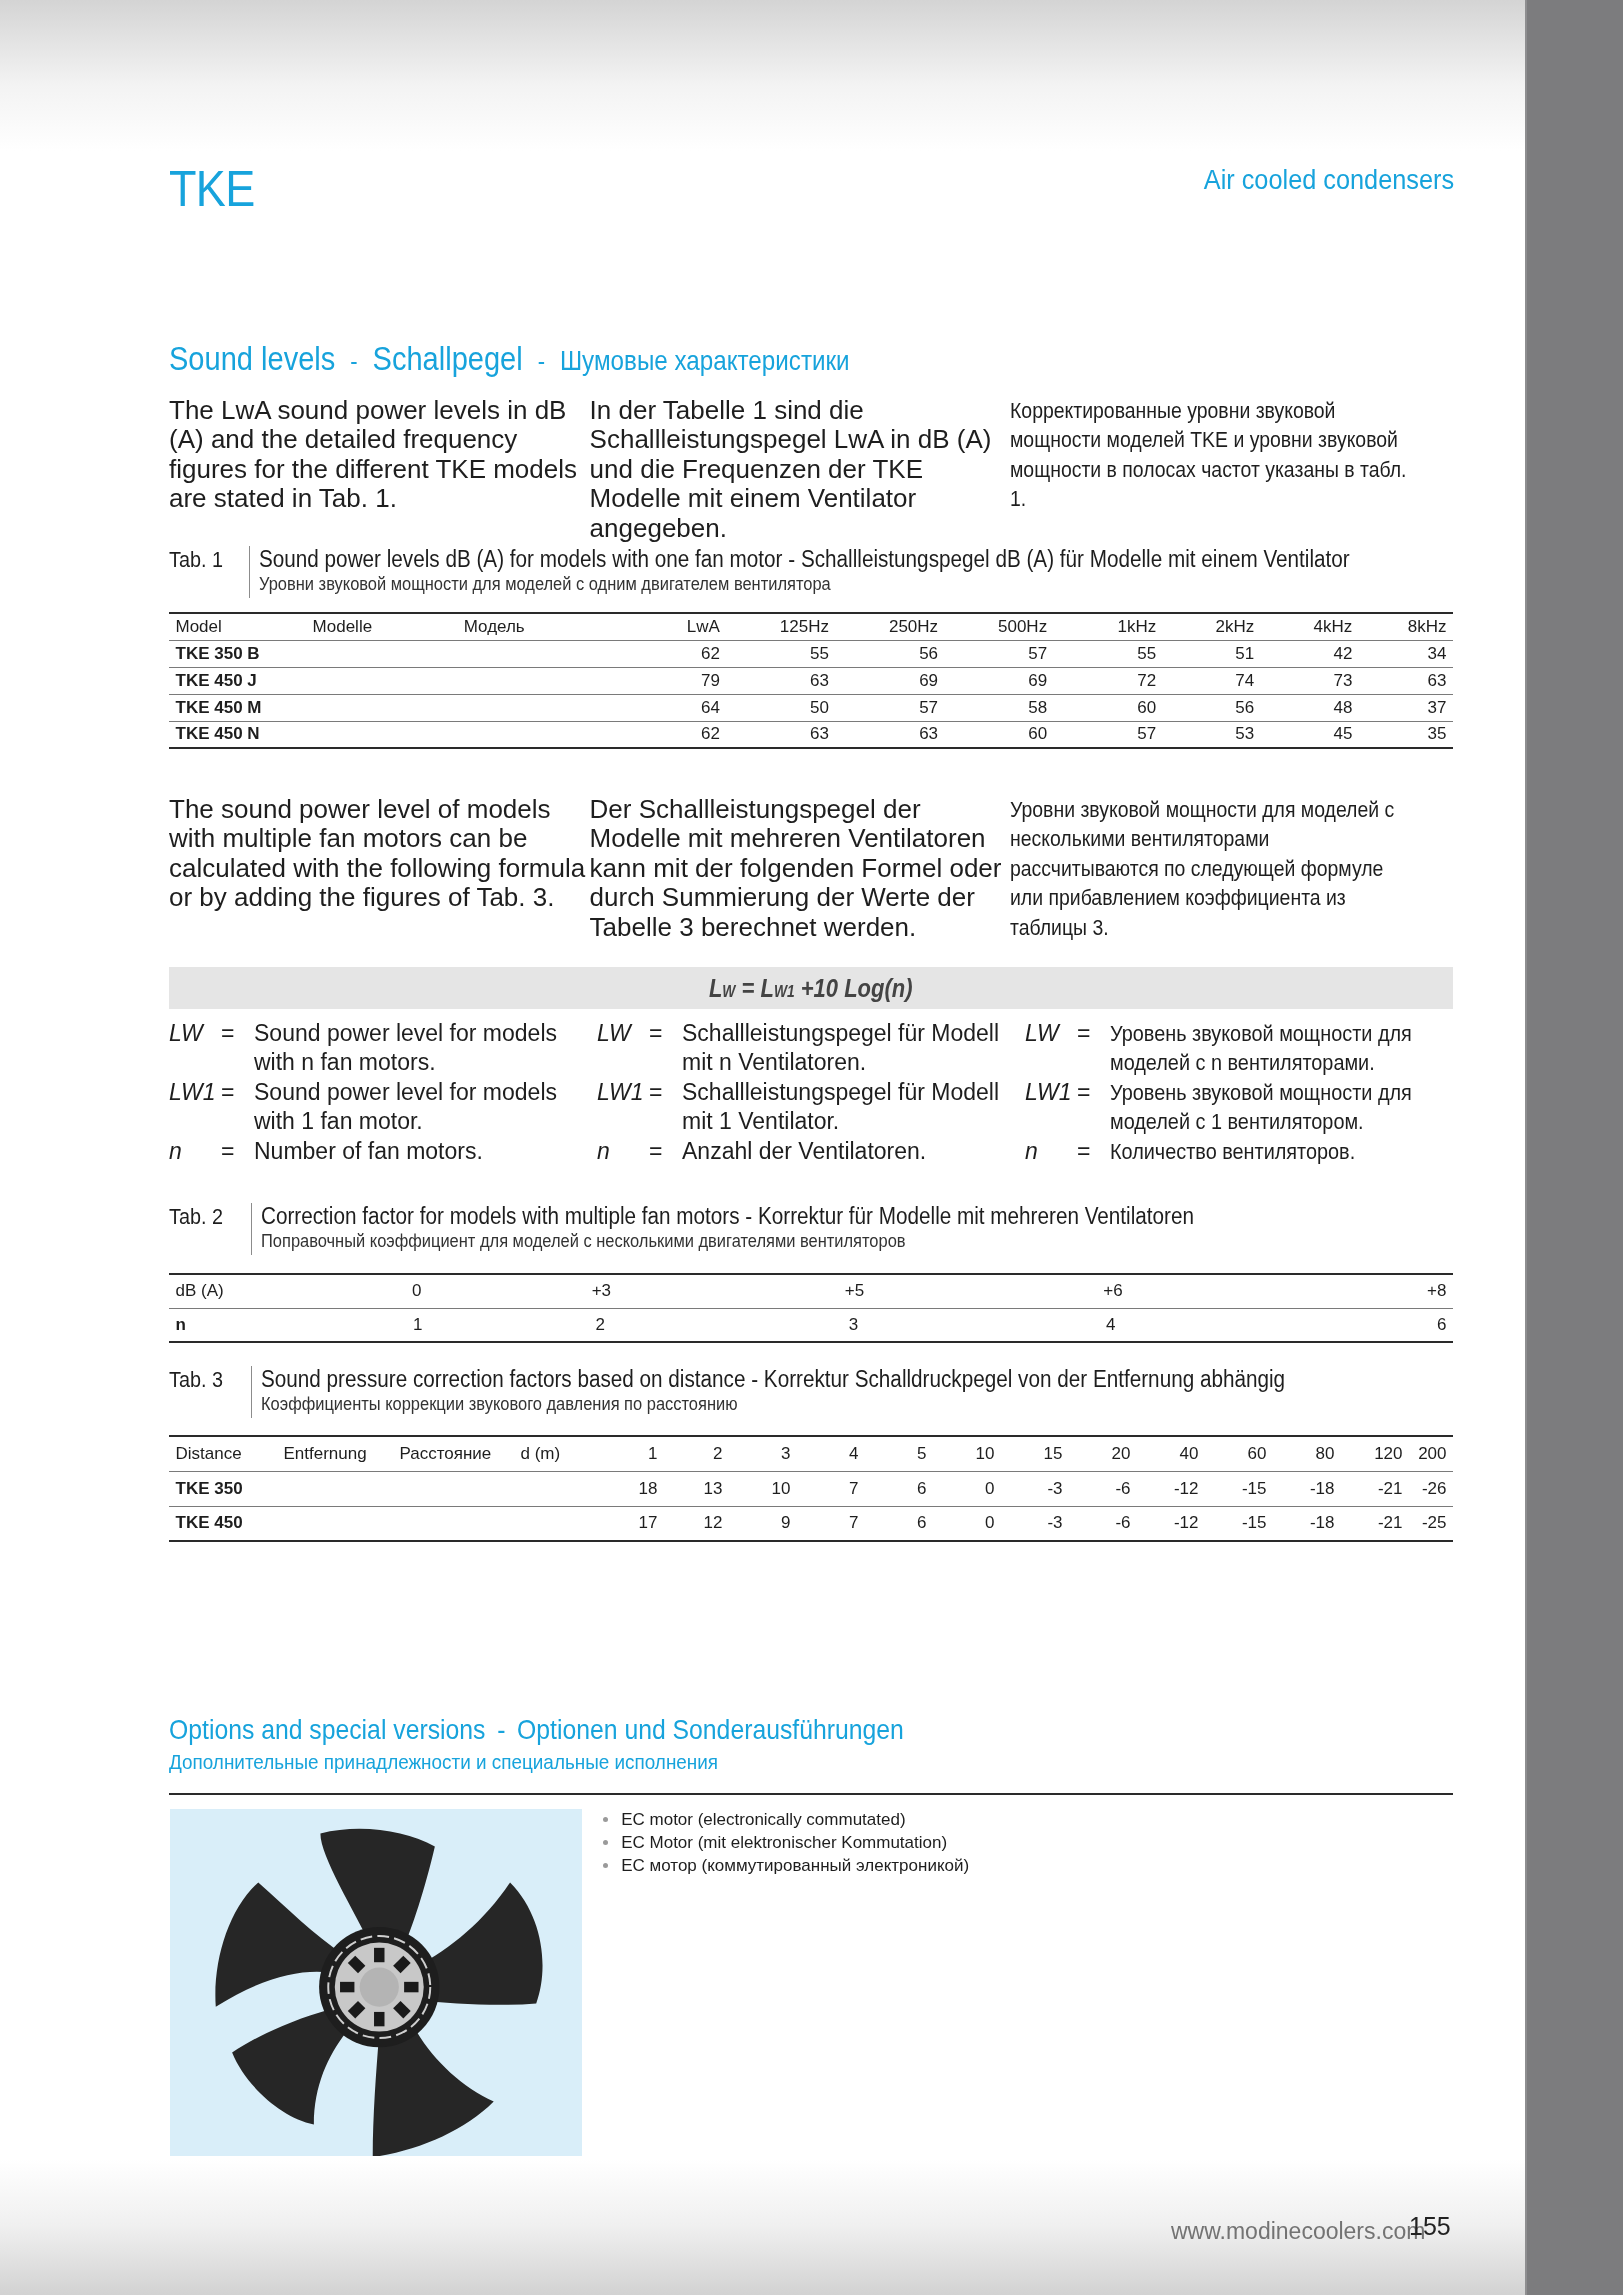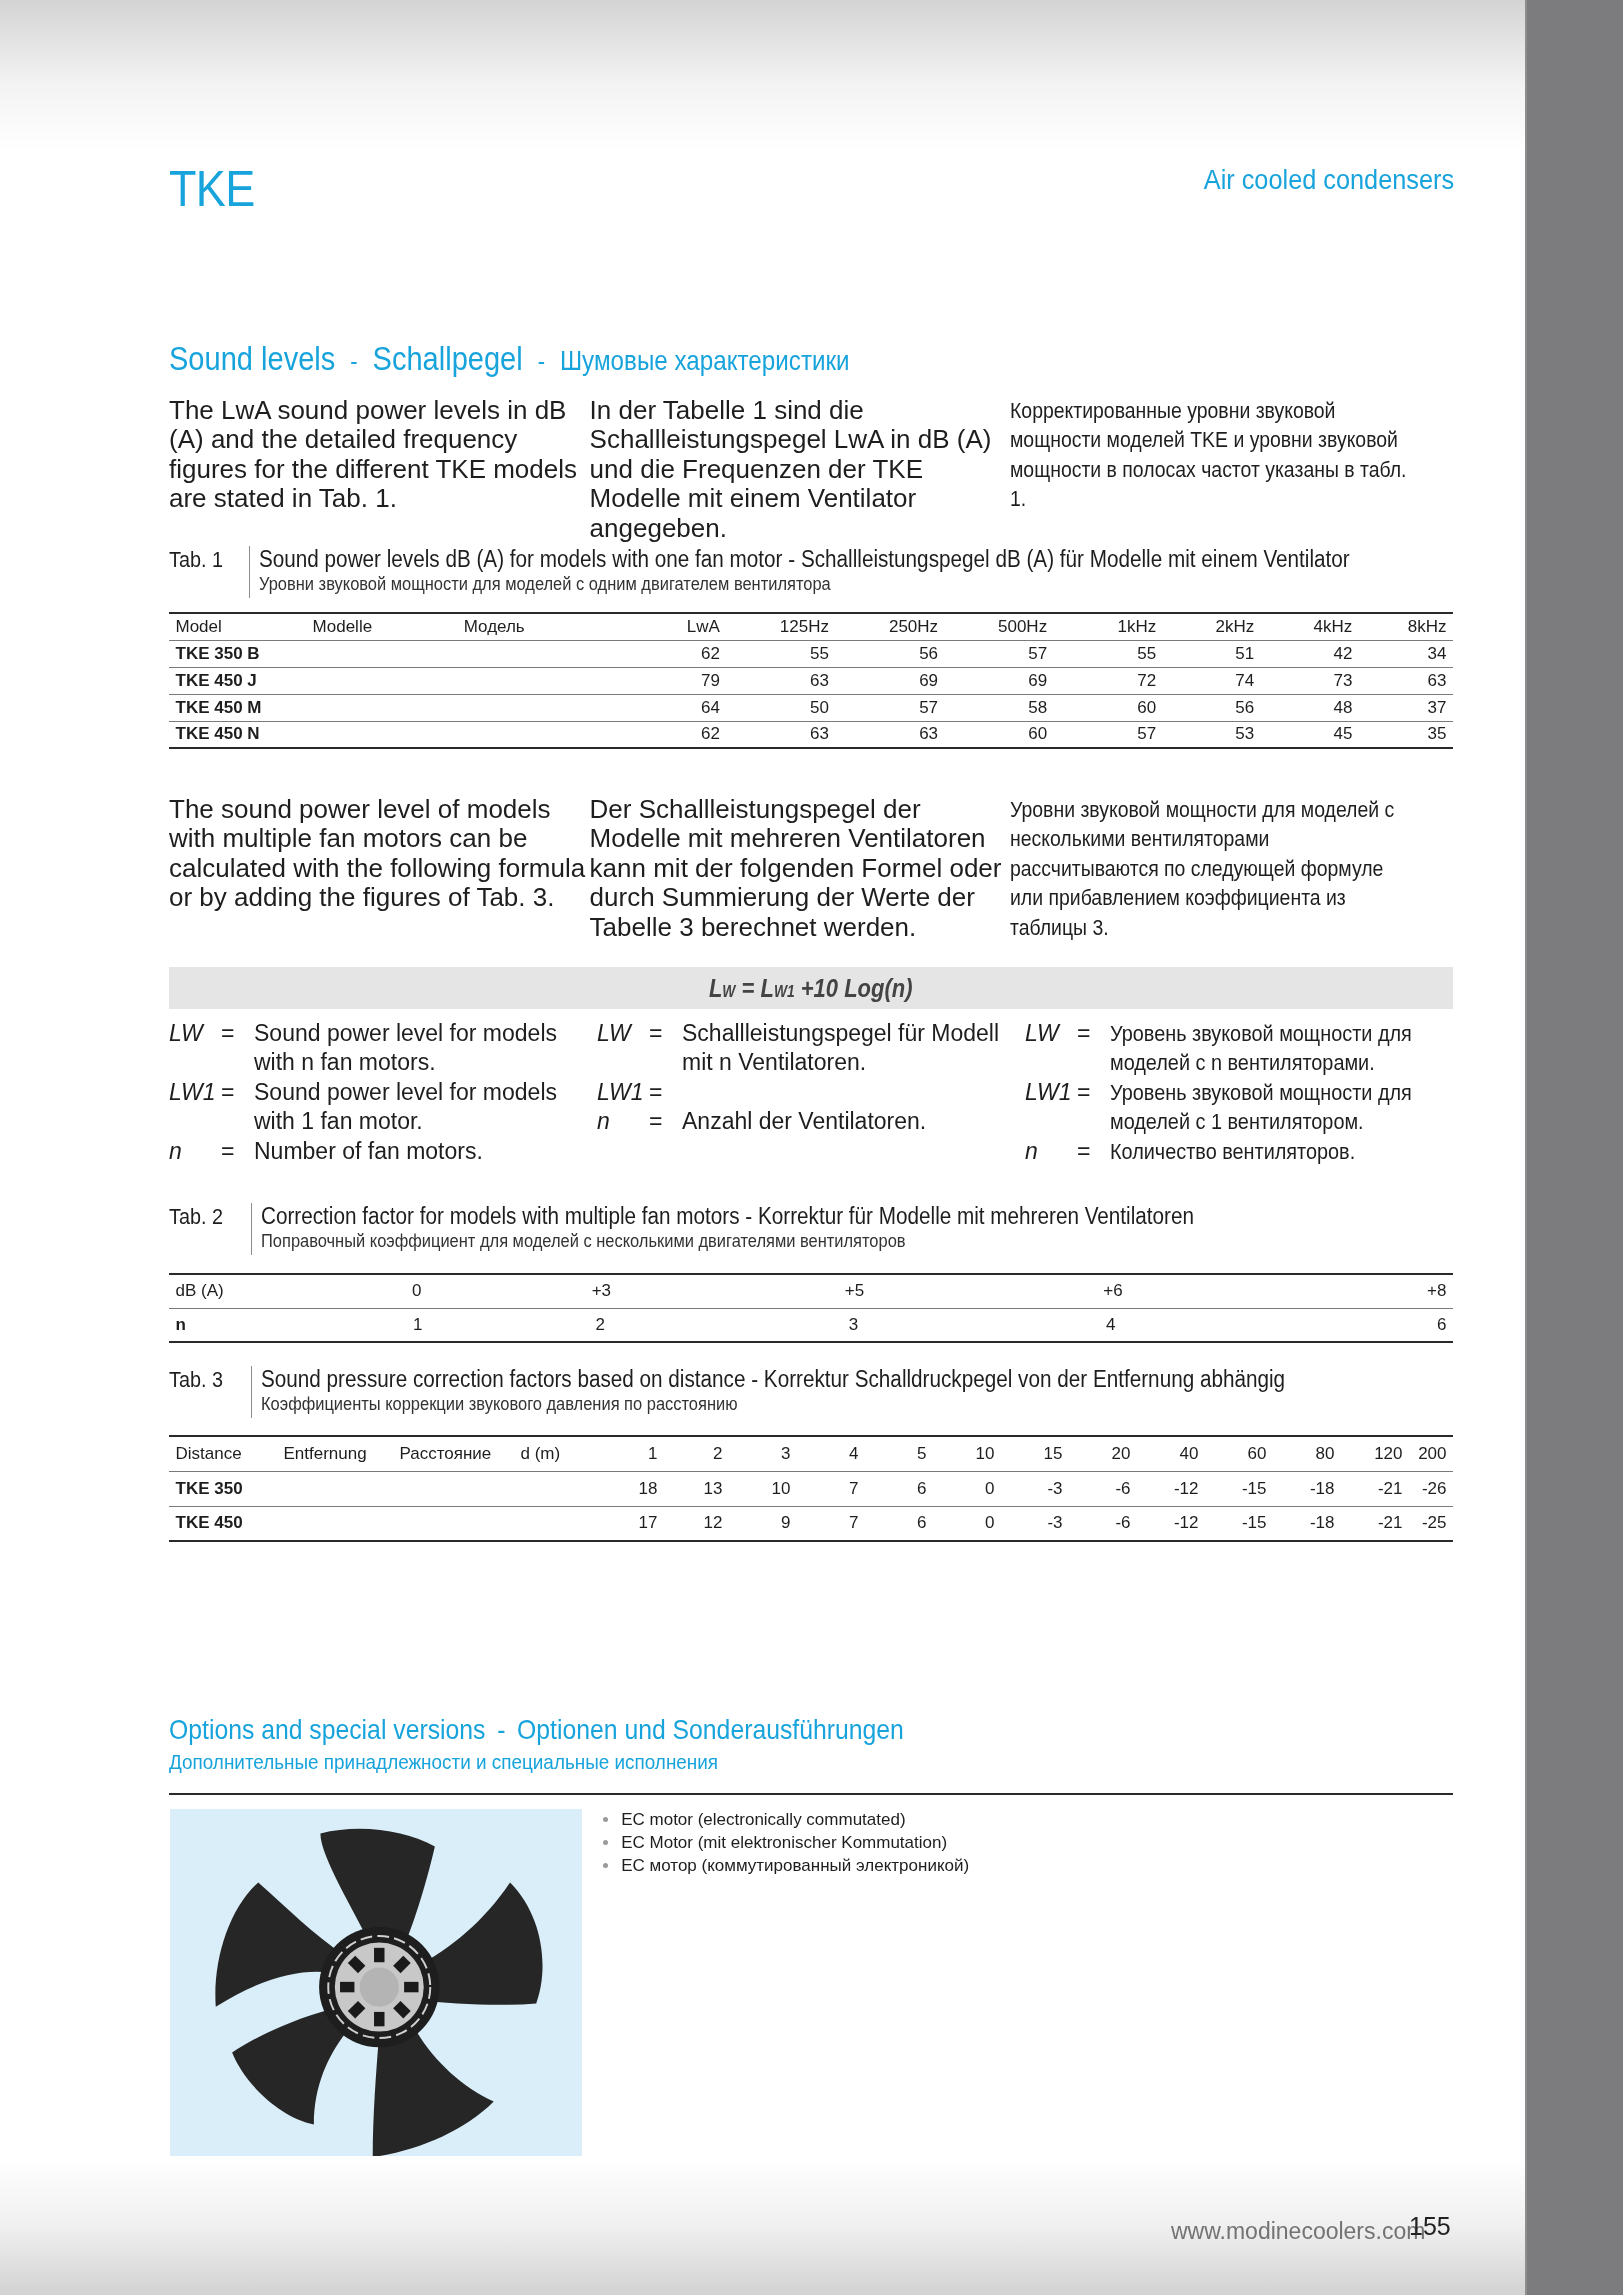--- a/index.html
+++ b/index.html
@@ -236,20 +236,21 @@
     </div>
   <div class="lcol" id="legend-de">
       <div class="lrow">
         <span class="sym">LW</span>
         <span class="eq">=</span>
         <span class="def">Schallleistungspegel für Modell mit n Ventilatoren.</span>
       </div>
       <div class="lrow">
         <span class="sym">LW1</span>
         <span class="eq">=</span>
+        <span class="def">Schallleistungspegel für Modell mit 1 Ventilator.</span>
       </div>
       <div class="lrow">
         <span class="sym">n</span>
         <span class="eq">=</span>
         <span class="def">Anzahl der Ventilatoren.</span>
       </div>
     </div>
   <div class="lcol ru" id="legend-ru">
       <div class="lrow">
         <span class="sym">LW</span>

